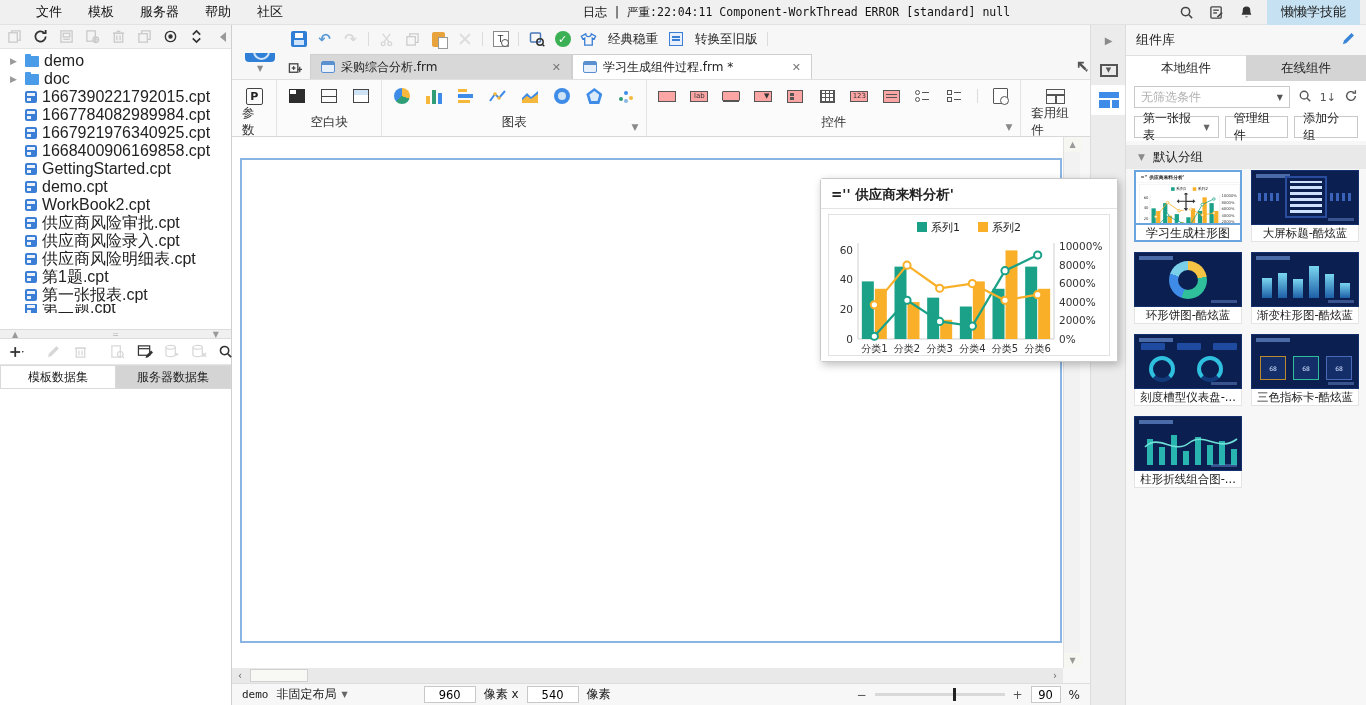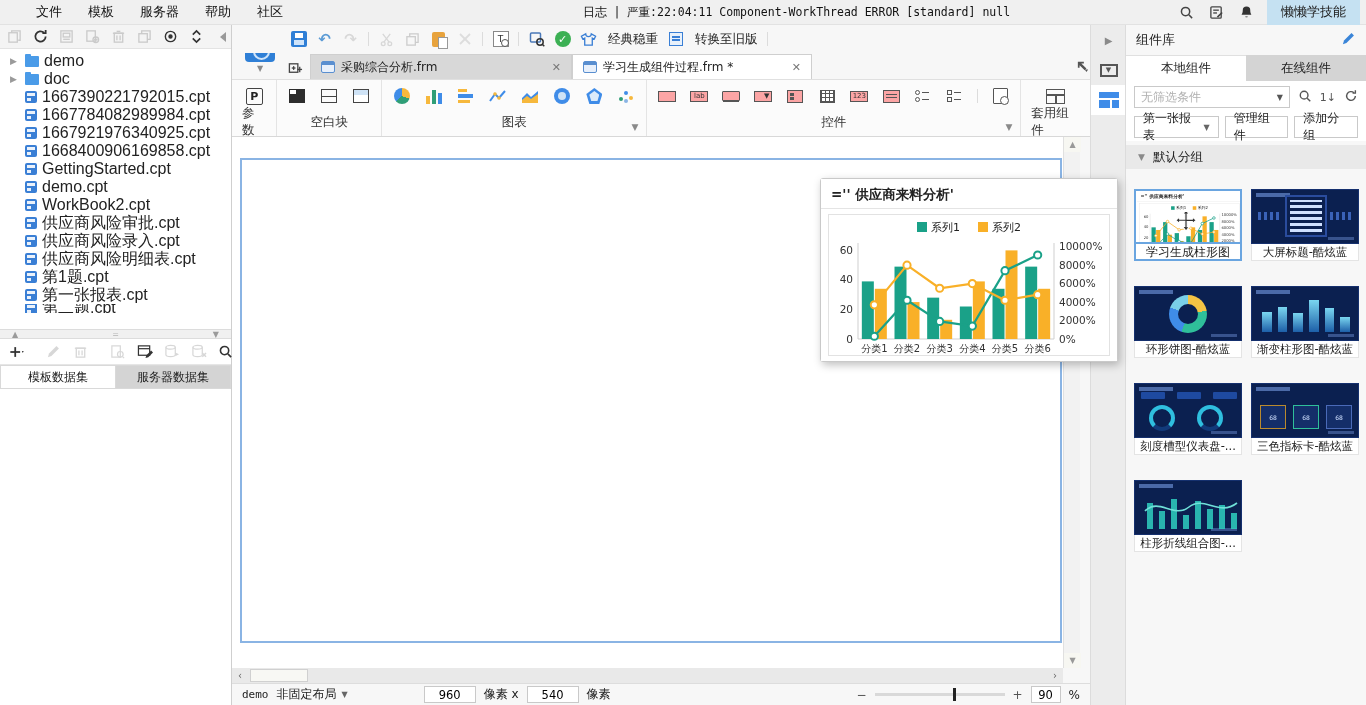--- a/index.html
+++ b/index.html
@@ -183,21 +183,21 @@
   .rp-tab.active{background:#fff;border-top:1px solid #e0e0e0}
   .rp-tab.gray{background:#d4d4d4}
   #rp-filter{height:32px;display:flex;align-items:center;gap:8px;padding:0 8px;background:#fff}
   #filter-select{flex:1;height:22px;border:1px solid #c9c9c9;background:#fff;display:flex;align-items:center;padding:0 6px;color:#b0b0b0;font-size:12px}
   #filter-select .caret-down{margin-left:auto;color:#555}
   #sort-ic{font-size:11px;color:#555}
   #rp-buttons{height:28px;display:flex;align-items:center;gap:6px;padding:0 8px;background:#fff}
   .rp-btn{height:22px;border:1px solid #c9c9c9;background:#fff;display:flex;align-items:center;justify-content:center;gap:4px;font-size:12px;padding:0 8px}
   #rp-group-header{height:24px;background:#e9e9e9;display:flex;align-items:center;gap:8px;padding:0 12px;font-size:12.5px;margin-top:4px}
   #rp-group-header .tri{color:#8a8a8a;font-size:9px}
-  #cards{padding:20px 8px;display:grid;grid-template-columns:108px 108px;gap:25px 9px;background:#f7f7f7}
+  #cards{padding:1px 8px;display:grid;grid-template-columns:108px 108px;gap:10px 9px;background:#f7f7f7}
   .card{width:108px}
   .card .thumb{width:108px;height:55px;background:#0b2050;position:relative;overflow:hidden;border:1px solid #15306e}
   .card.selected .thumb{background:#fff;border:2px solid #6aa5e0}
   .card .clabel{height:17px;font-size:11.5px;text-align:center;line-height:17px;white-space:nowrap;overflow:hidden;background:#fff;border:1px solid #e4e4e4;border-top:none}
   .card.selected .clabel{border:2px solid #6aa5e0;border-top:none;font-size:12px}
   .mini-wrap{position:absolute;left:1px;top:0;transform:scale(0.355);transform-origin:0 0}
   .move-cursor{position:absolute;left:38px;top:18px;z-index:5}
   .thumb-caption{position:absolute;left:4px;top:3px;height:4px;width:34px;background:rgba(140,180,255,.5)}
   .thumb-sub{position:absolute;right:4px;bottom:3px;height:3px;width:26px;background:rgba(140,180,255,.35)}
   .qr-box{position:absolute;left:38px;top:10px;width:32px;height:32px;background:

